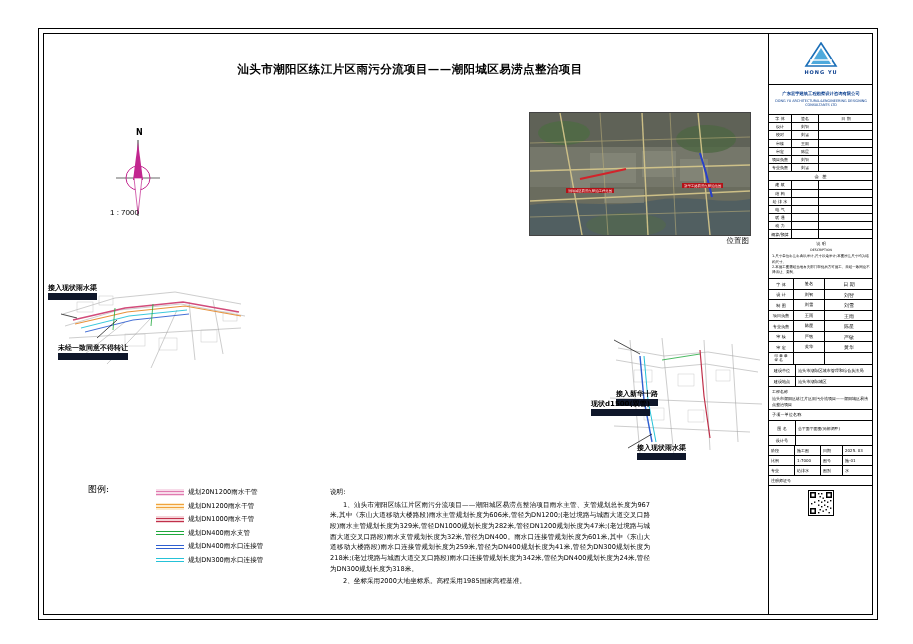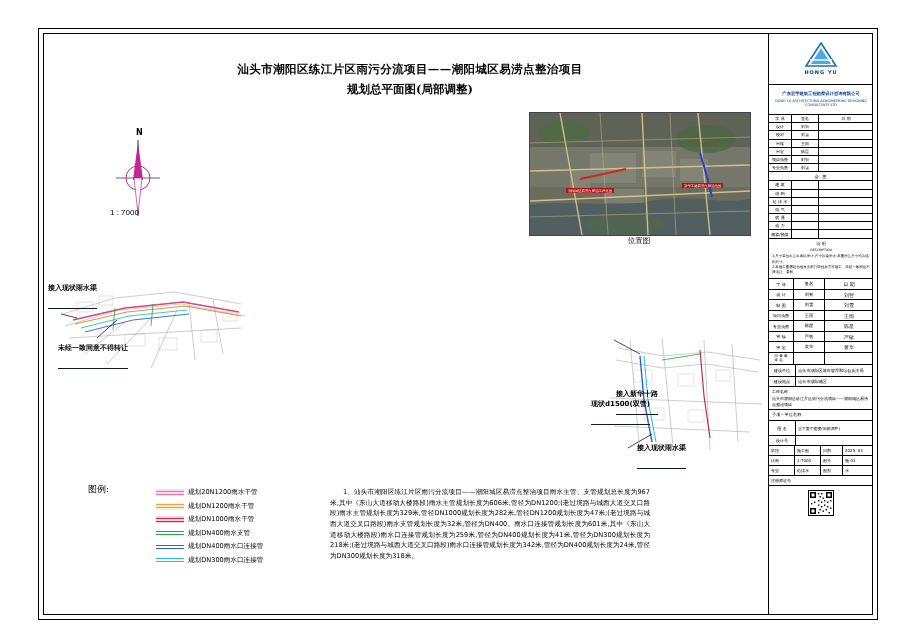--- a/index.html
+++ b/index.html
@@ -255,34 +255,34 @@
     left: 529px; top: 112px;
     width: 220px; height: 122px;
     border: 1px solid #444;
     overflow: hidden;
     background: #7d7f70;
   }
   .loc-caption {
     position: absolute;
     left: 529px; top: 236px;
     width: 220px;
-    text-align: center;
+    text-align: right;
     font-size: 7.5px;
   }
   
   .callout {
     position: absolute;
     font-size: 7px;
     font-weight: bold;
     white-space: nowrap;
     font-family: "DejaVu Sans", "Liberation Sans", sans-serif;
   }
   .callout .uline {
-    border-bottom: 1px solid #0f172a;
-    padding-bottom: 16px;
+    border-bottom: 7px solid #0f172a;
+    padding-bottom: 1px;
   }
   
   .legend-title {
     position: absolute;
     left: 88px; top: 483px;
     font-size: 9px;
     font-weight: normal;
     font-family: "DejaVu Serif", "Liberation Serif", serif;
   }
   .legend {
@@ -353,21 +353,20 @@
 </style>
 </head>
 <body>
 
 <div id="sheet">
 
   <div class="frame-outer"></div>
   <div class="frame-inner"></div>
 
   <div class="main-title">汕头市潮阳区练江片区雨污分流项目——潮阳城区易涝点整治项目</div>
-  <div class="sub-title">规划总平面图(局部调整)</div>
 
   <div class="north">
     <div class="north-label">N</div>
     <svg width="64" height="100" viewBox="0 0 64 100">
       <line x1="30" y1="12" x2="30" y2="88" stroke="#000" stroke-width="0.8"></line>
       <line x1="8" y1="50" x2="52" y2="50" stroke="#000" stroke-width="0.6"></line>
       <ellipse cx="30" cy="50" rx="12" ry="12" fill="none" stroke="#c2268f" stroke-width="1"></ellipse>
       <polygon points="30,14 25,52 35,52" fill="#c2268f"></polygon>
       <polygon points="30,86 26,50 34,50" fill="#ffffff" stroke="#c2268f" stroke-width="0.7"></polygon>
     </svg>
@@ -532,21 +531,23 @@
     <div class="legend-row">
       <span class="legend-swatch" style="background:#ffffff;">
           <i class="top" style="background:#25c2d8;"></i>
           <i class="bot" style="background:#25c2d8;"></i>
         </span>
       <span class="legend-label">规划DN300雨水口连接管</span>
     </div>
   </div>
 
   <div class="notes">
+    <div class="nt-head">说明:</div>
     <p>1、汕头市潮阳区练江片区雨污分流项目——潮阳城区易涝点整治项目雨水主管、支管规划总长度为967米,其中《东山大道移动大楼路段)雨水主管规划长度为606米,管径为DN1200;(老过境路与城西大道交叉口路段)雨水主管规划长度为329米,管径DN1000规划长度为282米,管径DN1200规划长度为47米;(老过境路与城西大道交叉口路段)雨水支管规划长度为32米,管径为DN400。雨水口连接管规划长度为601米,其中《东山大道移动大楼路段)雨水口连接管规划长度为259米,管径为DN400规划长度为41米,管径为DN300规划长度为218米;(老过境路与城西大道交叉口路段)雨水口连接管规划长度为342米,管径为DN400规划长度为24米,管径为DN300规划长度为318米。</p>
+    <p>2、坐标采用2000大地坐标系。高程采用1985国家高程基准。</p>
   </div>
 
   <div class="title-block">
 
     <div class="tb-row logo-cell">
       <div class="logo-mark">
         <svg width="34" height="26" viewBox="0 0 34 26">
           <polygon points="17,1 32,24 2,24" fill="none" stroke="#1b6fb8" stroke-width="1.6"></polygon>
           <polygon points="17,6 27,22 7,22" fill="#2f9ad6" opacity="0.85"></polygon>
           <path d="M6,18 L28,18" stroke="#ffffff" stroke-width="1.4"></path>

